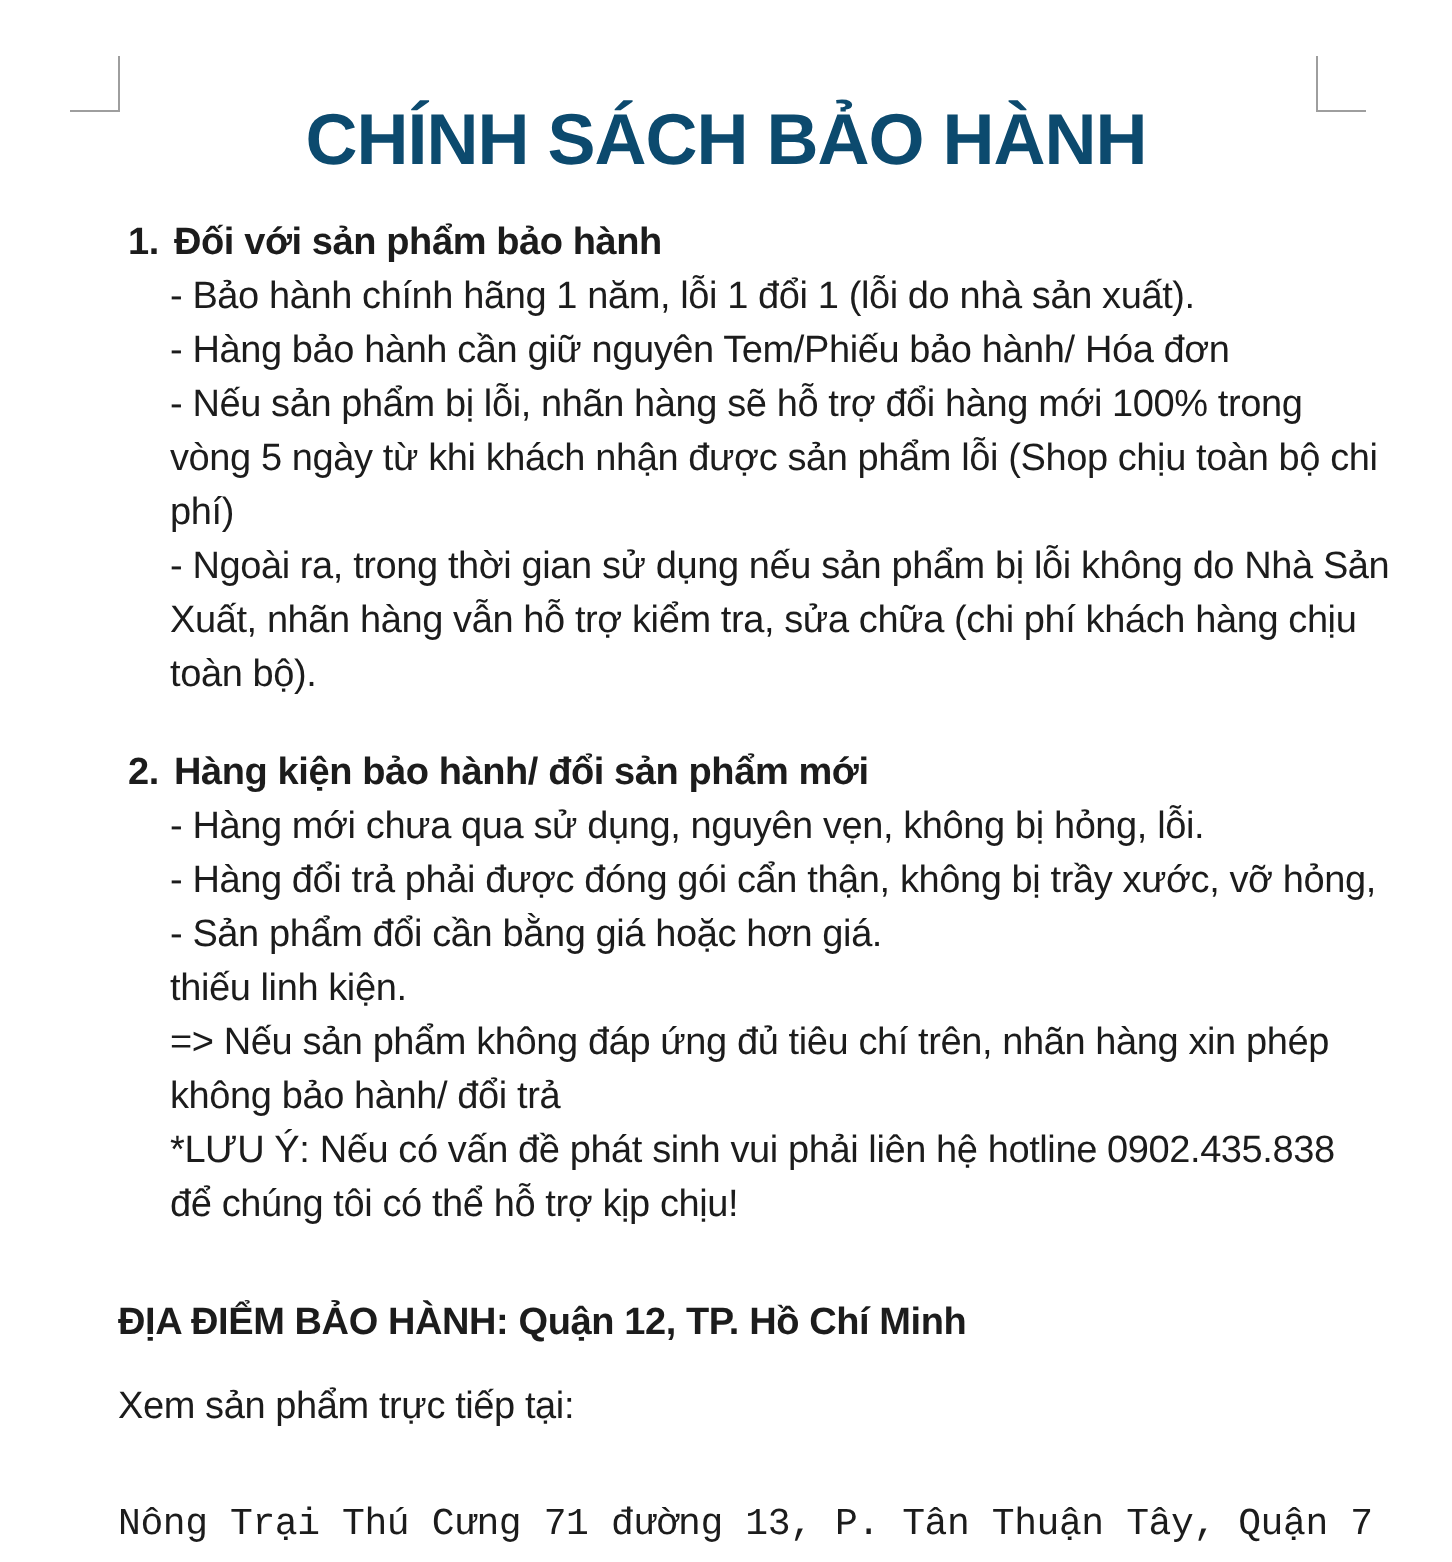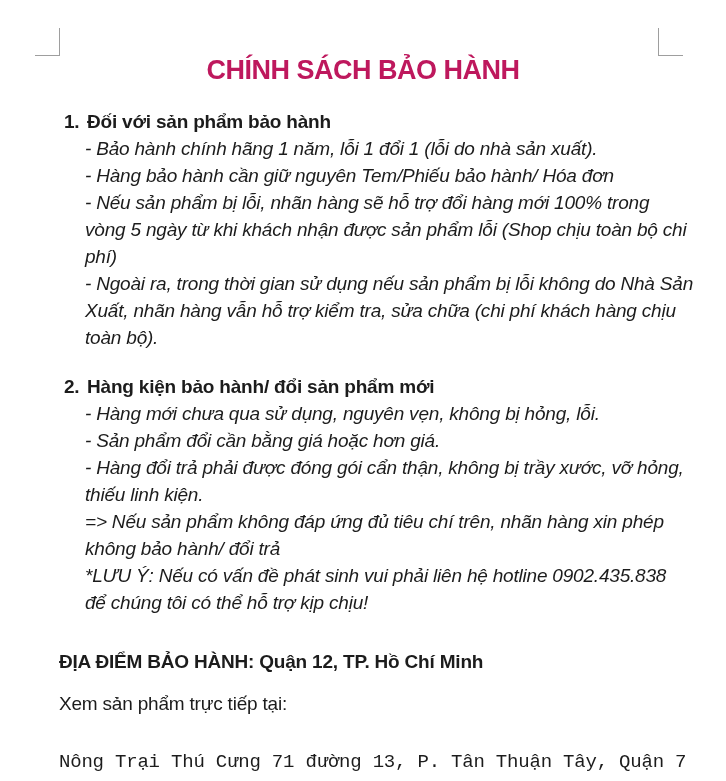--- a/index.html
+++ b/index.html
@@ -31,25 +31,25 @@
   .corner-mark.tr {
     left: 658px;
     top: 28px;
     border-left: 1px solid #9e9e9e;
     border-bottom: 1px solid #9e9e9e;
   }
   .doc-title {
     margin: 50px 0 0 0;
     width: 100%;
     text-align: center;
-    font-size: 27px;
+    font-size: 36px;
     line-height: 40px;
     font-weight: 700;
     letter-spacing: -0.5px;
-    color: #be185d;
+    color: #0c4a6e;
     white-space: nowrap;
   }
   .section { margin: 0; }
   .section-heading {
     display: flex;
     margin-left: 64px;
     font-size: 19px;
     line-height: 27px;
     font-weight: 700;
     letter-spacing: -0.2px;
@@ -60,21 +60,20 @@
     margin-right: 7px;
   }
   .section-1 { margin-top: 18px; }
   .section-2 { margin-top: 22px; }
   .body-line {
     margin-left: 85px;
     font-size: 19px;
     line-height: 27px;
     letter-spacing: -0.2px;
     white-space: nowrap;
-    font-style: italic;
   }
   .footer-line {
     margin-left: 59px;
     font-size: 19px;
     line-height: 27px;
     letter-spacing: -0.2px;
     white-space: nowrap;
   }
   .footer-heading {
     margin-top: 32px;
@@ -107,22 +106,22 @@
     <div class="body-line">Xuất, nhãn hàng vẫn hỗ trợ kiểm tra, sửa chữa (chi phí khách hàng chịu</div>
     <div class="body-line">toàn bộ).</div>
   </div>
 
   <div class="section section-2">
     <div class="section-heading">
       <span class="num">2.</span>
       <span>Hàng kiện bảo hành/ đổi sản phẩm mới</span>
     </div>
     <div class="body-line">- Hàng mới chưa qua sử dụng, nguyên vẹn, không bị hỏng, lỗi.</div>
+    <div class="body-line">- Hàng đổi trả phải được đóng gói cẩn thận, không bị trầy xước, vỡ hỏng,</div>
     <div class="body-line">- Sản phẩm đổi cần bằng giá hoặc hơn giá.</div>
-    <div class="body-line">- Hàng đổi trả phải được đóng gói cẩn thận, không bị trầy xước, vỡ hỏng,</div>
     <div class="body-line">thiếu linh kiện.</div>
     <div class="body-line">=&gt; Nếu sản phẩm không đáp ứng đủ tiêu chí trên, nhãn hàng xin phép</div>
     <div class="body-line">không bảo hành/ đổi trả</div>
     <div class="body-line">*LƯU Ý: Nếu có vấn đề phát sinh vui phải liên hệ hotline 0902.435.838</div>
     <div class="body-line">để chúng tôi có thể hỗ trợ kịp chịu!</div>
   </div>
 
   <div class="footer-line footer-heading">ĐỊA ĐIỂM BẢO HÀNH: Quận 12, TP. Hồ Chí Minh</div>
   <div class="footer-line footer-view">Xem sản phẩm trực tiếp tại:</div>
   <div class="footer-line footer-address">Nông Trại Thú Cưng 71 đường 13, P. Tân Thuận Tây, Quận 7</div>

